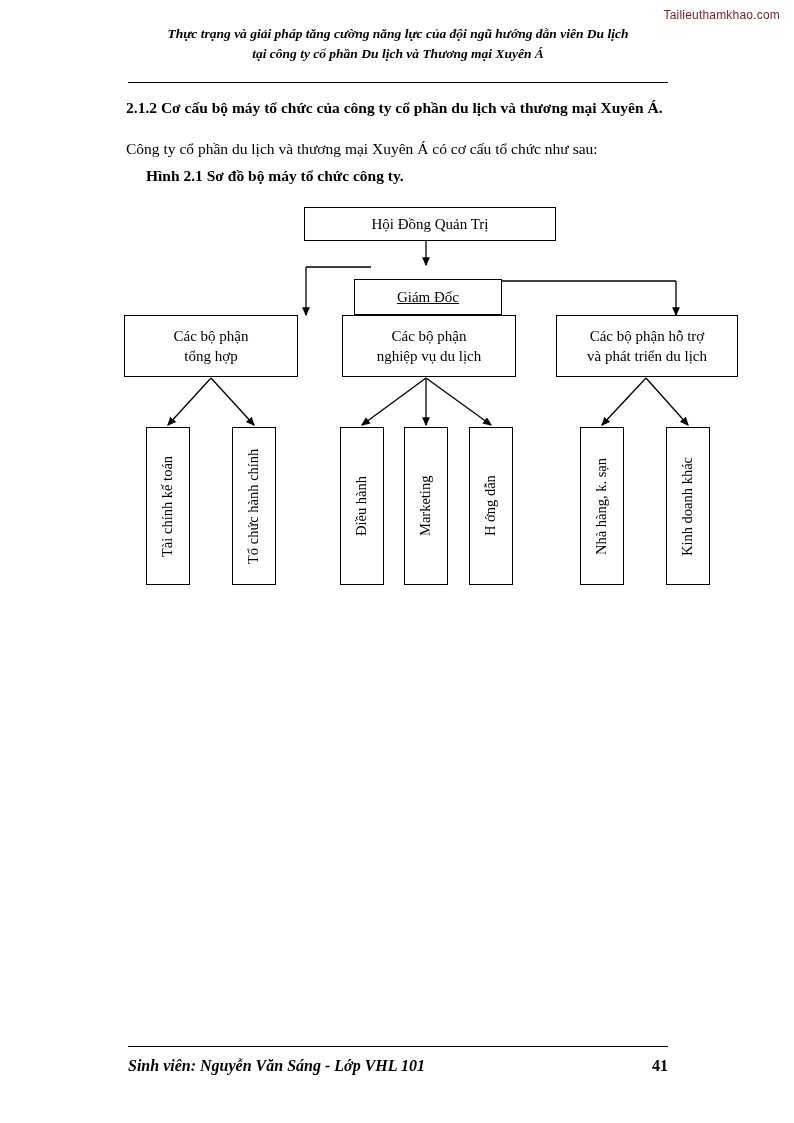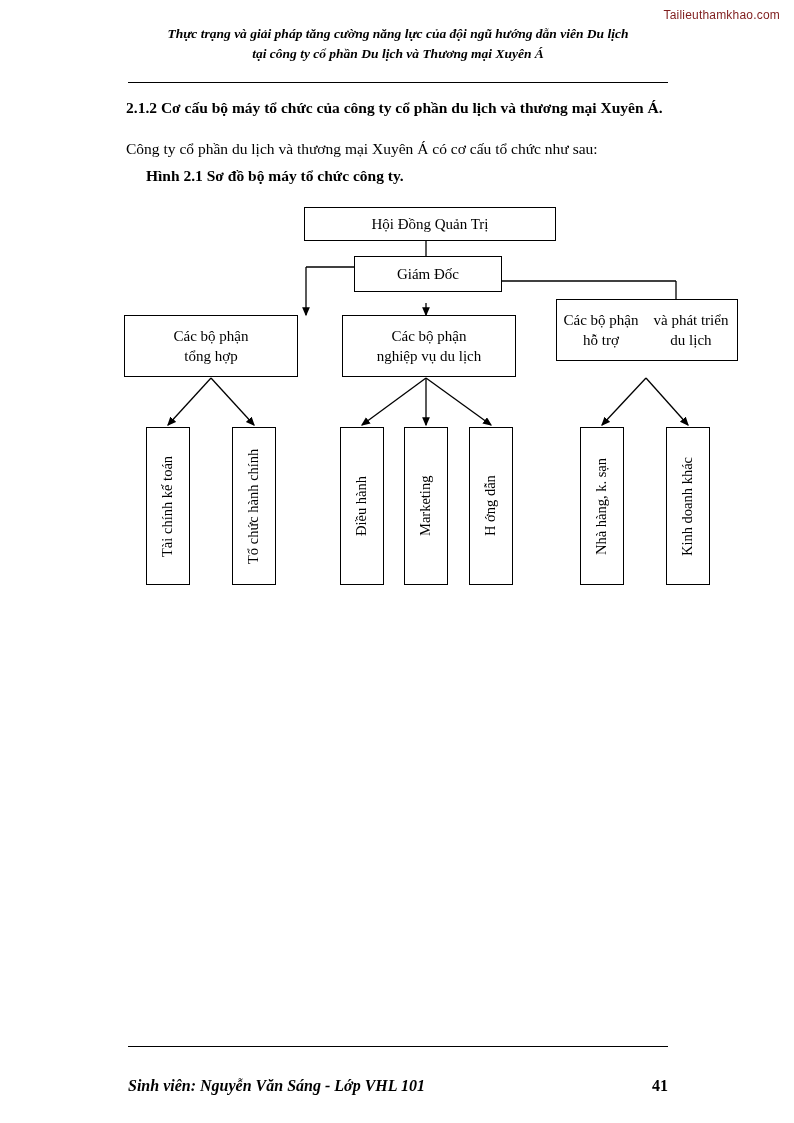--- a/index.html
+++ b/index.html
@@ -111,21 +111,21 @@
 
   .footer-rule {
     position: absolute;
     bottom: 76px;
     left: 128px;
     width: 540px;
     border-top: 1.4px solid #000;
   }
   .footer {
     position: absolute;
-    bottom: 28px;
+    bottom: 48px;
     left: 128px;
     width: 540px;
     display: flex;
     justify-content: space-between;
     align-items: flex-start;
     font-family: "Liberation Serif", serif;
     font-weight: bold;
     font-style: italic;
     font-size: 16px;
     gap: 40px;
@@ -181,33 +181,33 @@
         <line x1="310" y1="185" x2="246" y2="232" stroke="#000" stroke-width="1.3" marker-end="url(#arrow)"></line>
         <line x1="310" y1="185" x2="310" y2="232" stroke="#000" stroke-width="1.3" marker-end="url(#arrow)"></line>
         <line x1="310" y1="185" x2="375" y2="232" stroke="#000" stroke-width="1.3" marker-end="url(#arrow)"></line>
 
         <line x1="530" y1="185" x2="486" y2="232" stroke="#000" stroke-width="1.3" marker-end="url(#arrow)"></line>
         <line x1="530" y1="185" x2="572" y2="232" stroke="#000" stroke-width="1.3" marker-end="url(#arrow)"></line>
       </svg>
 
       <div class="node" style="left:188px; top:14px; width:252px; height:34px;">Hội Đồng Quản Trị</div>
 
-      <div class="node" style="left:238px; top:63px; width:148px; height:36px;">Giám Đốc</div>
+      <div class="node" style="left:238px; top:86px; width:148px; height:36px;text-decoration:underline;">Giám Đốc</div>
 
       <div class="node" style="left:8px; top:122px; width:174px; height:62px; flex-direction:column;">
         <span>Các bộ phận</span>
         <span>tổng hợp</span>
       </div>
 
       <div class="node" style="left:226px; top:122px; width:174px; height:62px; flex-direction:column;">
         <span>Các bộ phận</span>
         <span>nghiệp vụ du lịch</span>
       </div>
 
-      <div class="node" style="left:440px; top:106px; width:182px; height:62px; flex-direction:row;">
+      <div class="node" style="left:440px; top:122px; width:182px; height:62px; flex-direction:column;">
         <span>Các bộ phận hỗ trợ</span>
         <span>và phát triển du lịch</span>
       </div>
 
       <div class="node vertical" style="left:30px; top:234px; width:44px; height:158px;">Tài chính kế toán</div>
       <div class="node vertical" style="left:116px; top:234px; width:44px; height:158px;">Tổ chức hành chính</div>
       <div class="node vertical" style="left:224px; top:234px; width:44px; height:158px;">Điều hành</div>
       <div class="node vertical" style="left:288px; top:234px; width:44px; height:158px;">Marketing</div>
       <div class="node vertical" style="left:353px; top:234px; width:44px; height:158px;">H  ớng dẫn</div>
       <div class="node vertical" style="left:464px; top:234px; width:44px; height:158px;">Nhà hàng, k. sạn</div>

